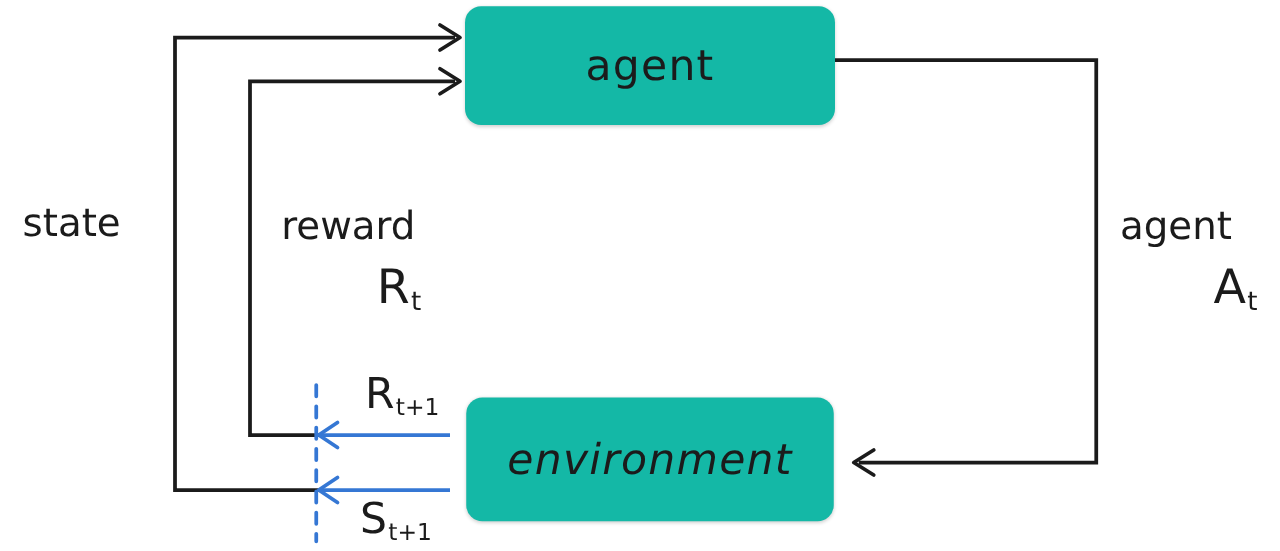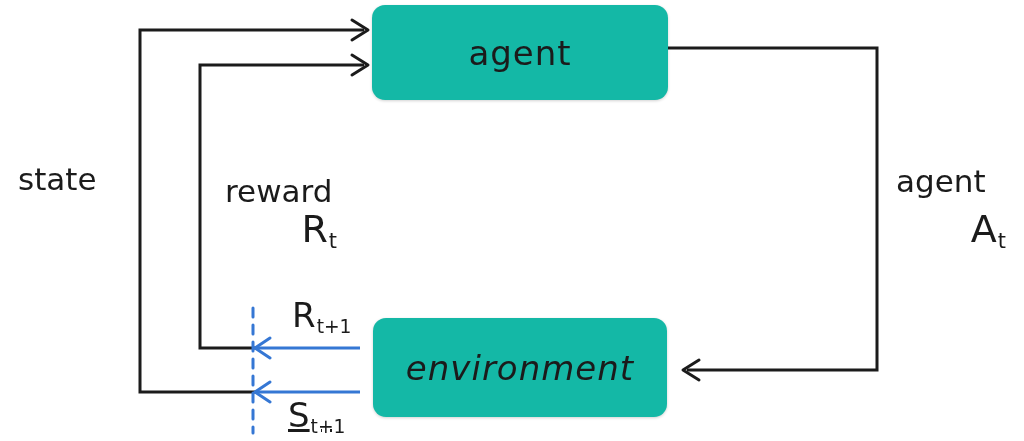--- a/index.html
+++ b/index.html
@@ -45,26 +45,26 @@
     white-space: nowrap;
   }
   .sym .sub {
     font-size: 0.55em;
     vertical-align: -0.3em;
     margin-left: 1px;
   }
   .sym.small { font-size: 34px; }
   .w-state  { left: 18px;  top: 164px; width: 124px; }
   .s-state  { left: 30px;  top: 212px; width: 110px; text-align: center; }
-  .w-reward { left: 225px; top: 166px; width: 112px; margin-top: 10px; }
+  .w-reward { left: 225px; top: 166px; width: 112px; }
   .s-reward { left: 225px; top: 210px; width: 112px; text-align: right; }
   .w-action { left: 896px; top: 166px; width: 110px; }
   .s-action { left: 896px; top: 210px; width: 110px; text-align: right; }
   .s-nextr  { left: 292px; top: 298px; }
-  .s-nexts  { left: 288px; top: 398px; text-decoration: underline; }
+  .s-nexts  { left: 288px; top: 398px; }
 </style>
 </head>
 <body>
 
 <div class="stage">
 
   <svg class="wires" viewBox="0 0 1024 441">
 
     <polyline points="258,392 140,392 140,30 364,30" fill="none" stroke-width="3" stroke-linejoin="miter" stroke="#1b1b1b"></polyline>
     <polyline points="352,20 368,30 352,40" fill="none" stroke-width="3" stroke-linecap="round" stroke-linejoin="round" stroke="#1b1b1b"></polyline>

